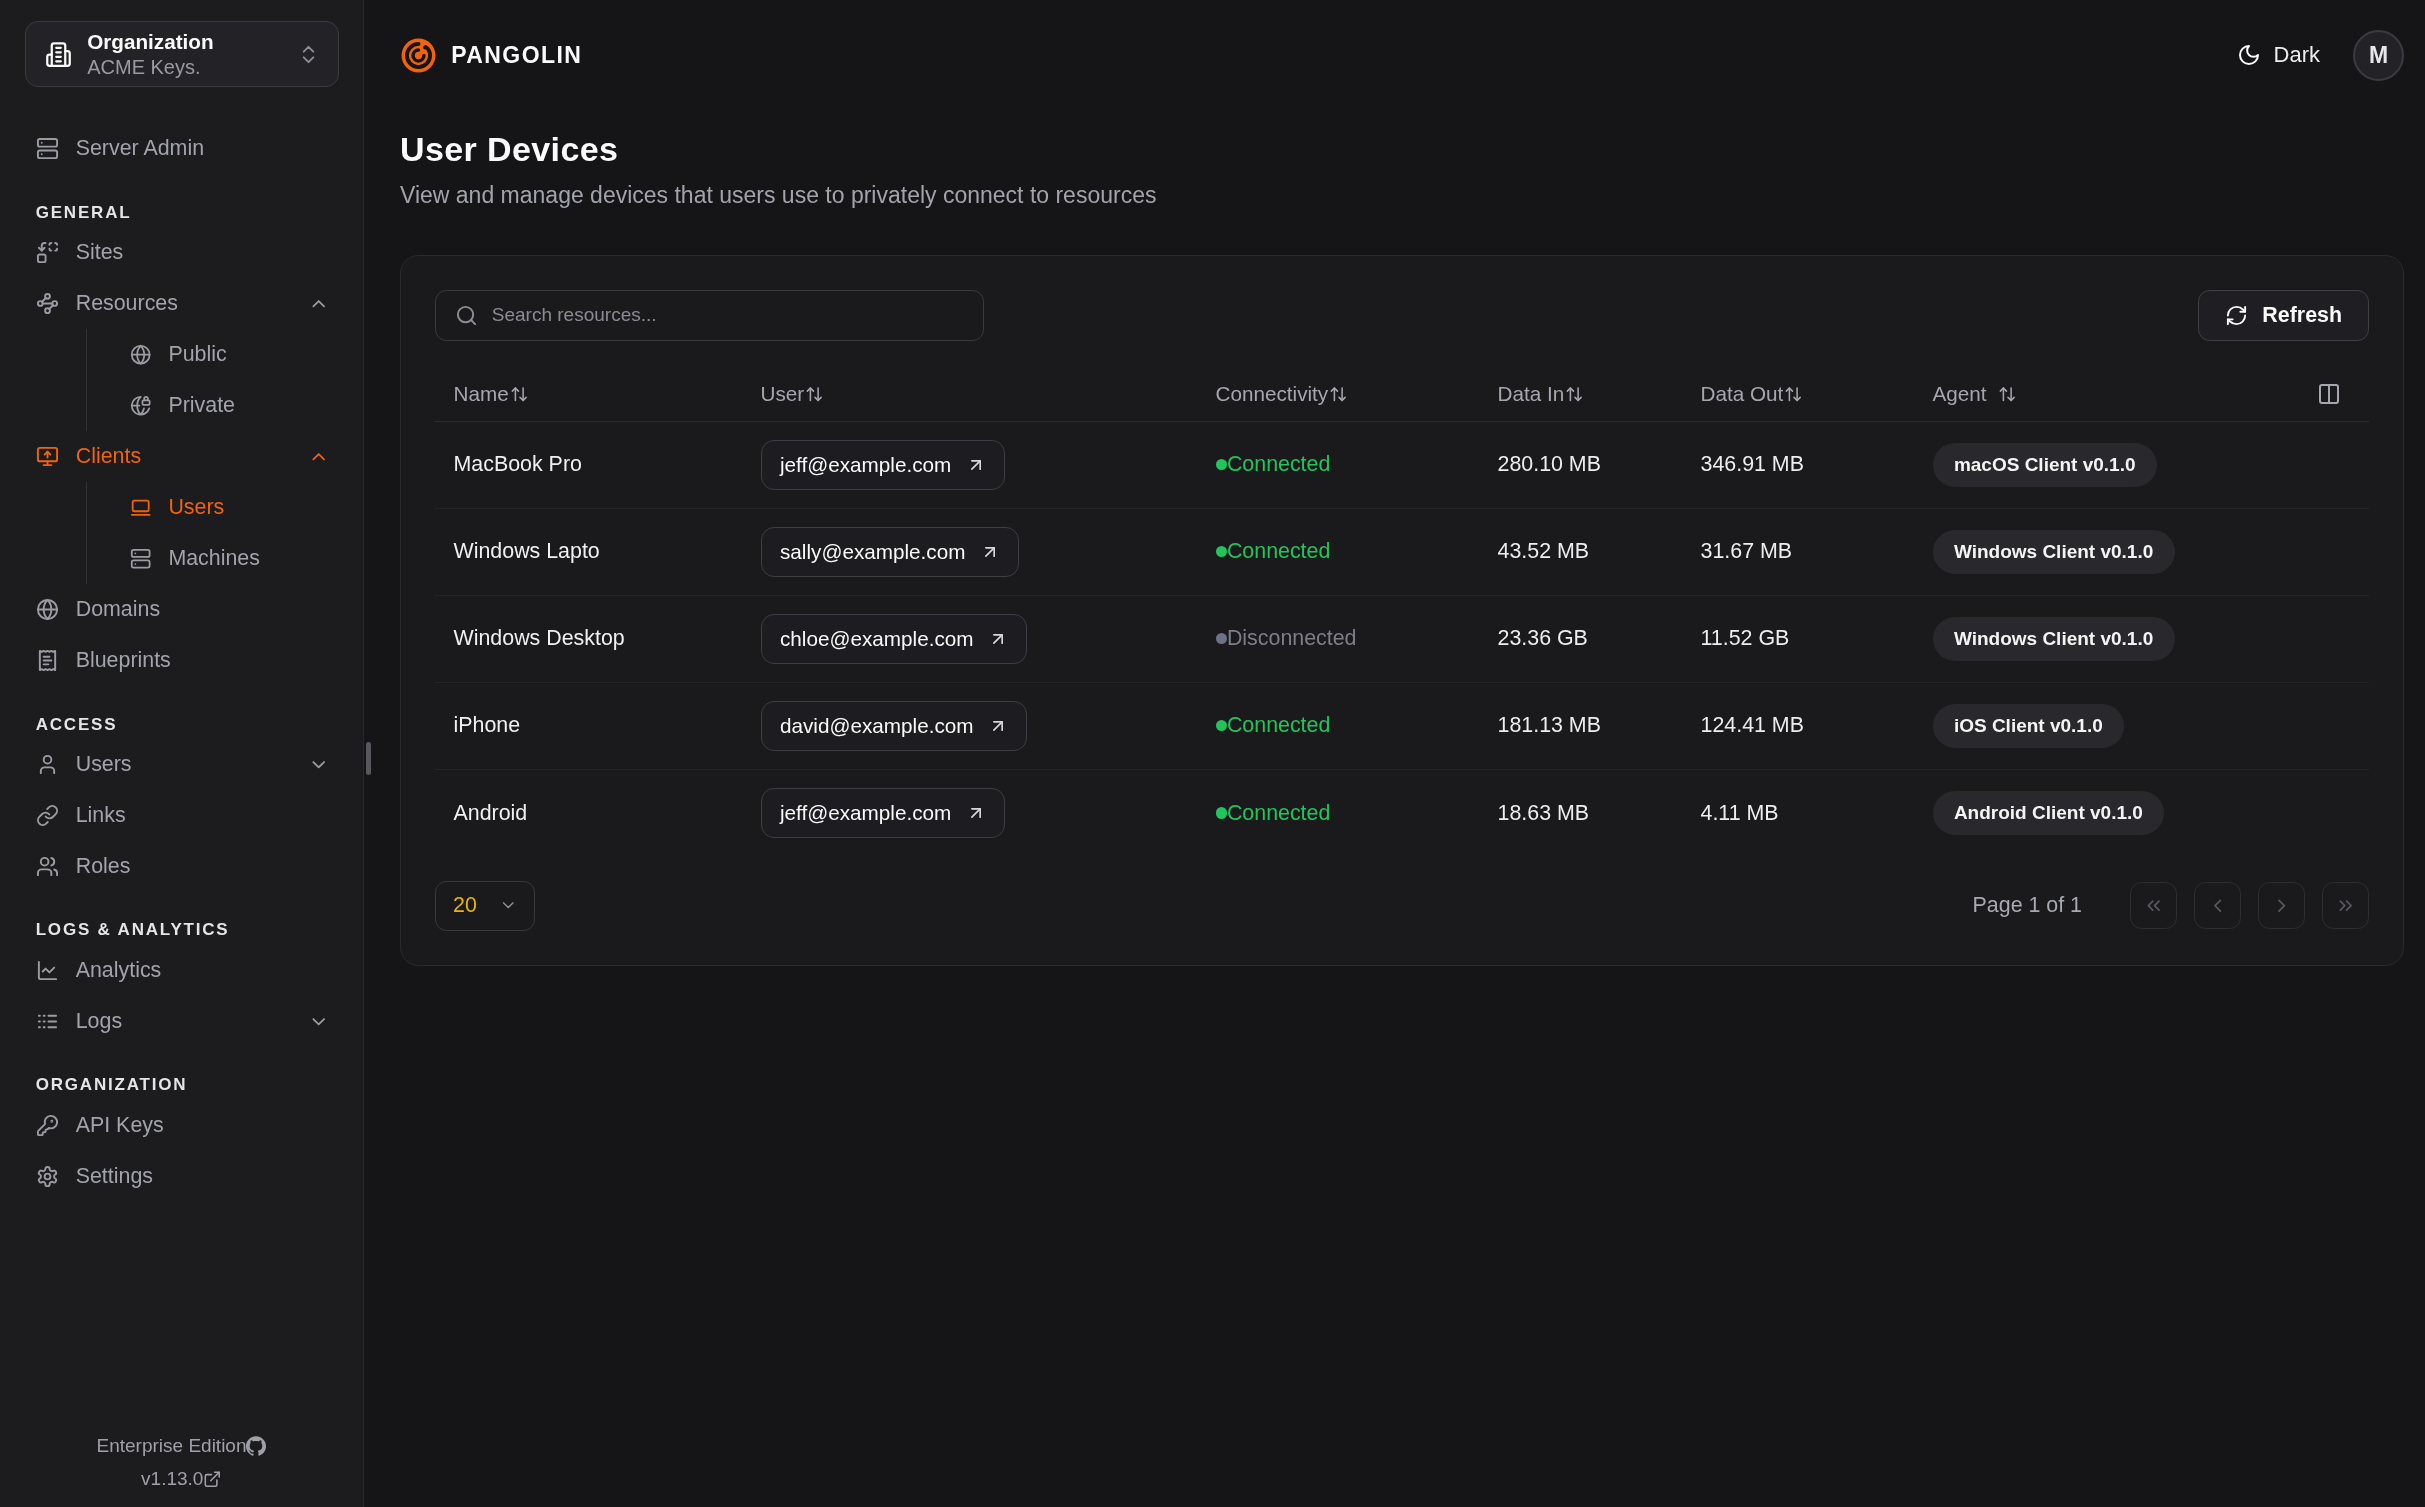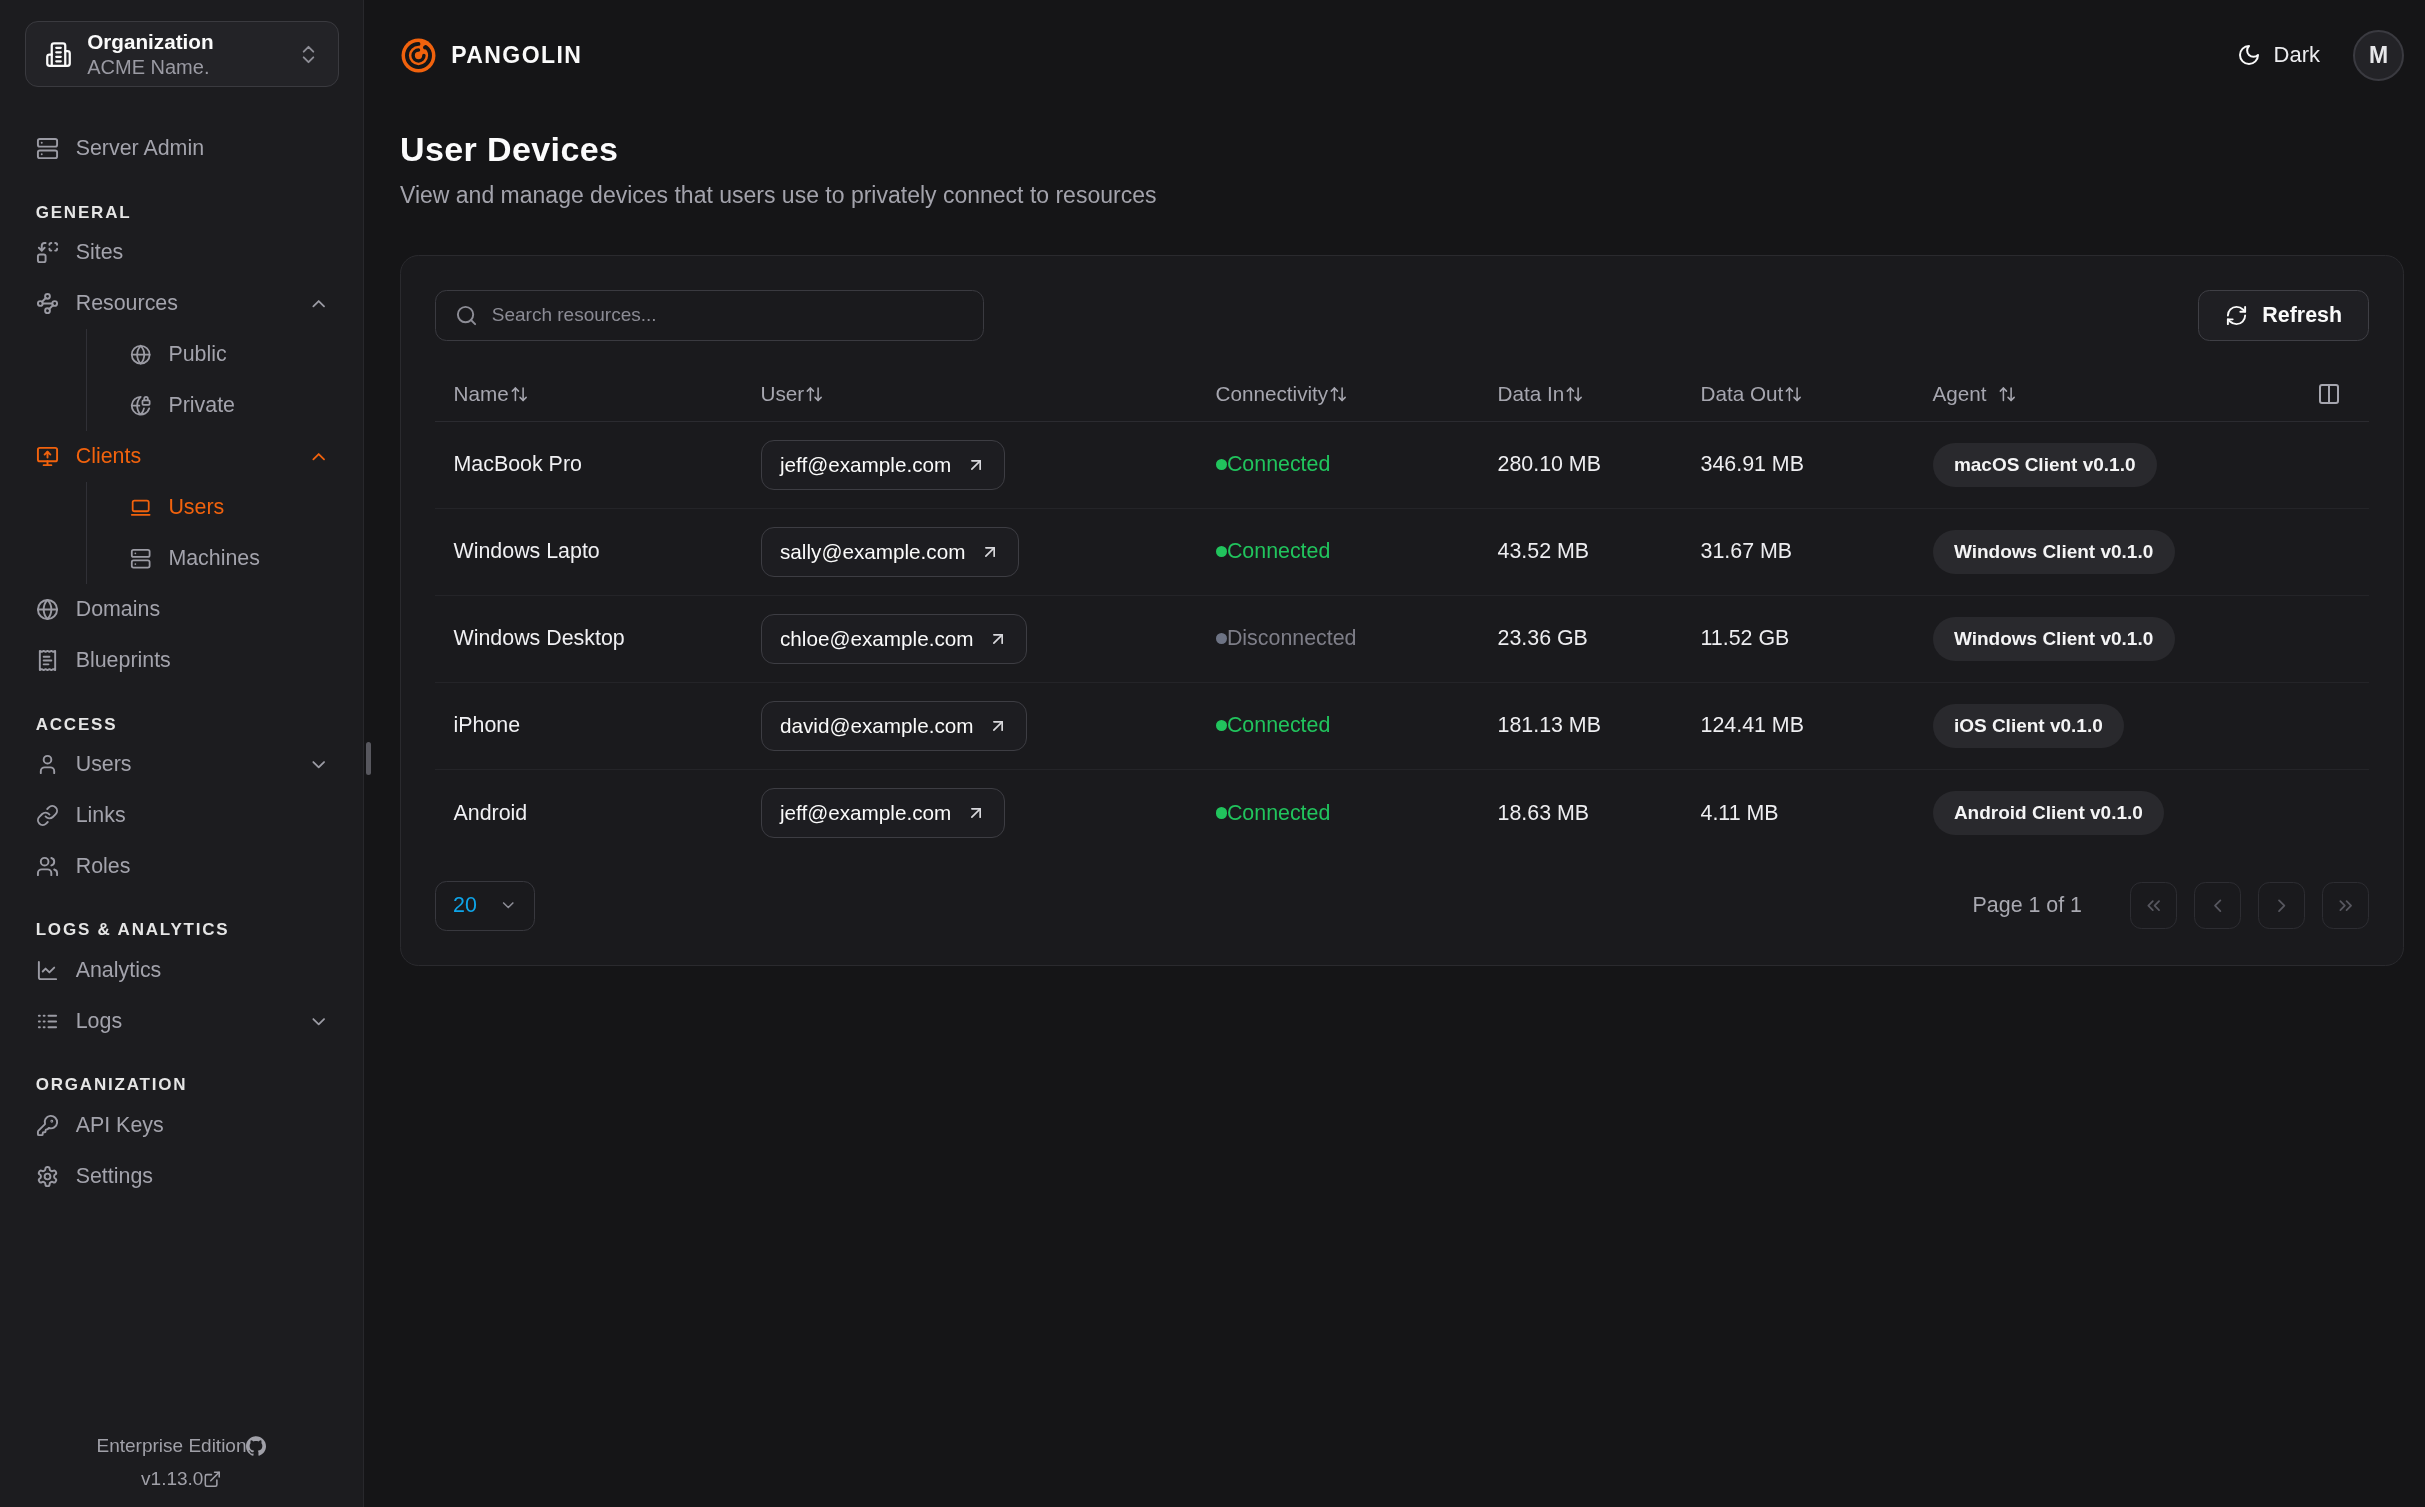--- a/index.html
+++ b/index.html
@@ -130,21 +130,21 @@
     background:#29292d; border-radius:712px;
     font-size:19px; font-weight:700; color:#f4f4f5; width:max-content;
   }
 
   
   .pagination { margin-top:24px; display:flex; align-items:center; justify-content:space-between; }
   .page-size {
     width:100px; height:50px; border:1.4px solid #38383e; border-radius:11.4px;
     display:flex; align-items:center; justify-content:space-between; padding:0 17px;
     background:transparent; font-family:"Liberation Sans", sans-serif;
-    font-size:21.4px; color:#0ea5e9; cursor:pointer;
+    font-size:21.4px; color:#eab308; cursor:pointer;
   }
   .pag-right { display:flex; align-items:center; gap:17px; }
   .page-info { font-size:21.4px; color:#a9a9b1; margin-right:31px; }
   .pg-btn {
     width:47px; height:47px; border:1.4px solid #2d2d32; border-radius:11.4px;
     background:transparent; display:flex; align-items:center; justify-content:center;
     color:#57575f; cursor:pointer;
   }
 </style>
 </head>
@@ -314,21 +314,21 @@
   <aside class="sidebar">
 
     <button class="org">
       <span class="icon i38" style="color:#fafafa">
           <svg viewBox="0 0 24 24" fill="none" stroke="currentColor" stroke-width="2" stroke-linecap="round" stroke-linejoin="round">
             <use href="#ic-building"></use>
           </svg>
         </span>
       <span class="org-text">
         <span class="org-label">Organization</span>
-        <span class="org-value">ACME Name.</span>
+        <span class="org-value">ACME Keys.</span>
       </span>
       <span class="icon i32 ml-auto muted">
           <svg viewBox="0 0 24 24" fill="none" stroke="currentColor" stroke-width="2" stroke-linecap="round" stroke-linejoin="round">
             <use href="#ic-chevrons-up-down"></use>
           </svg>
         </span>
     </button>
 
     <div class="nav-item nav-top">
       <span class="icon i32">

